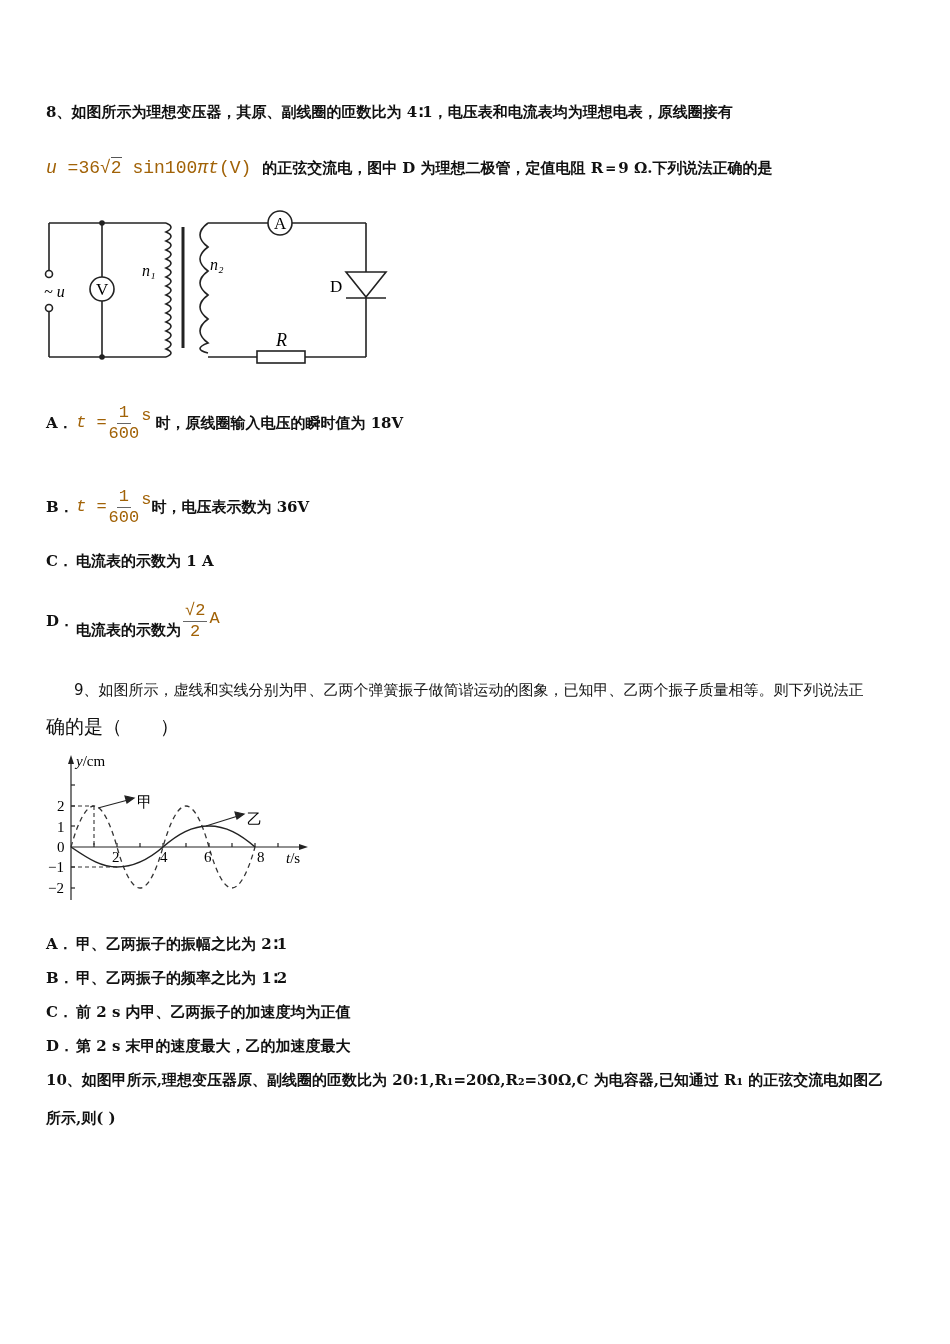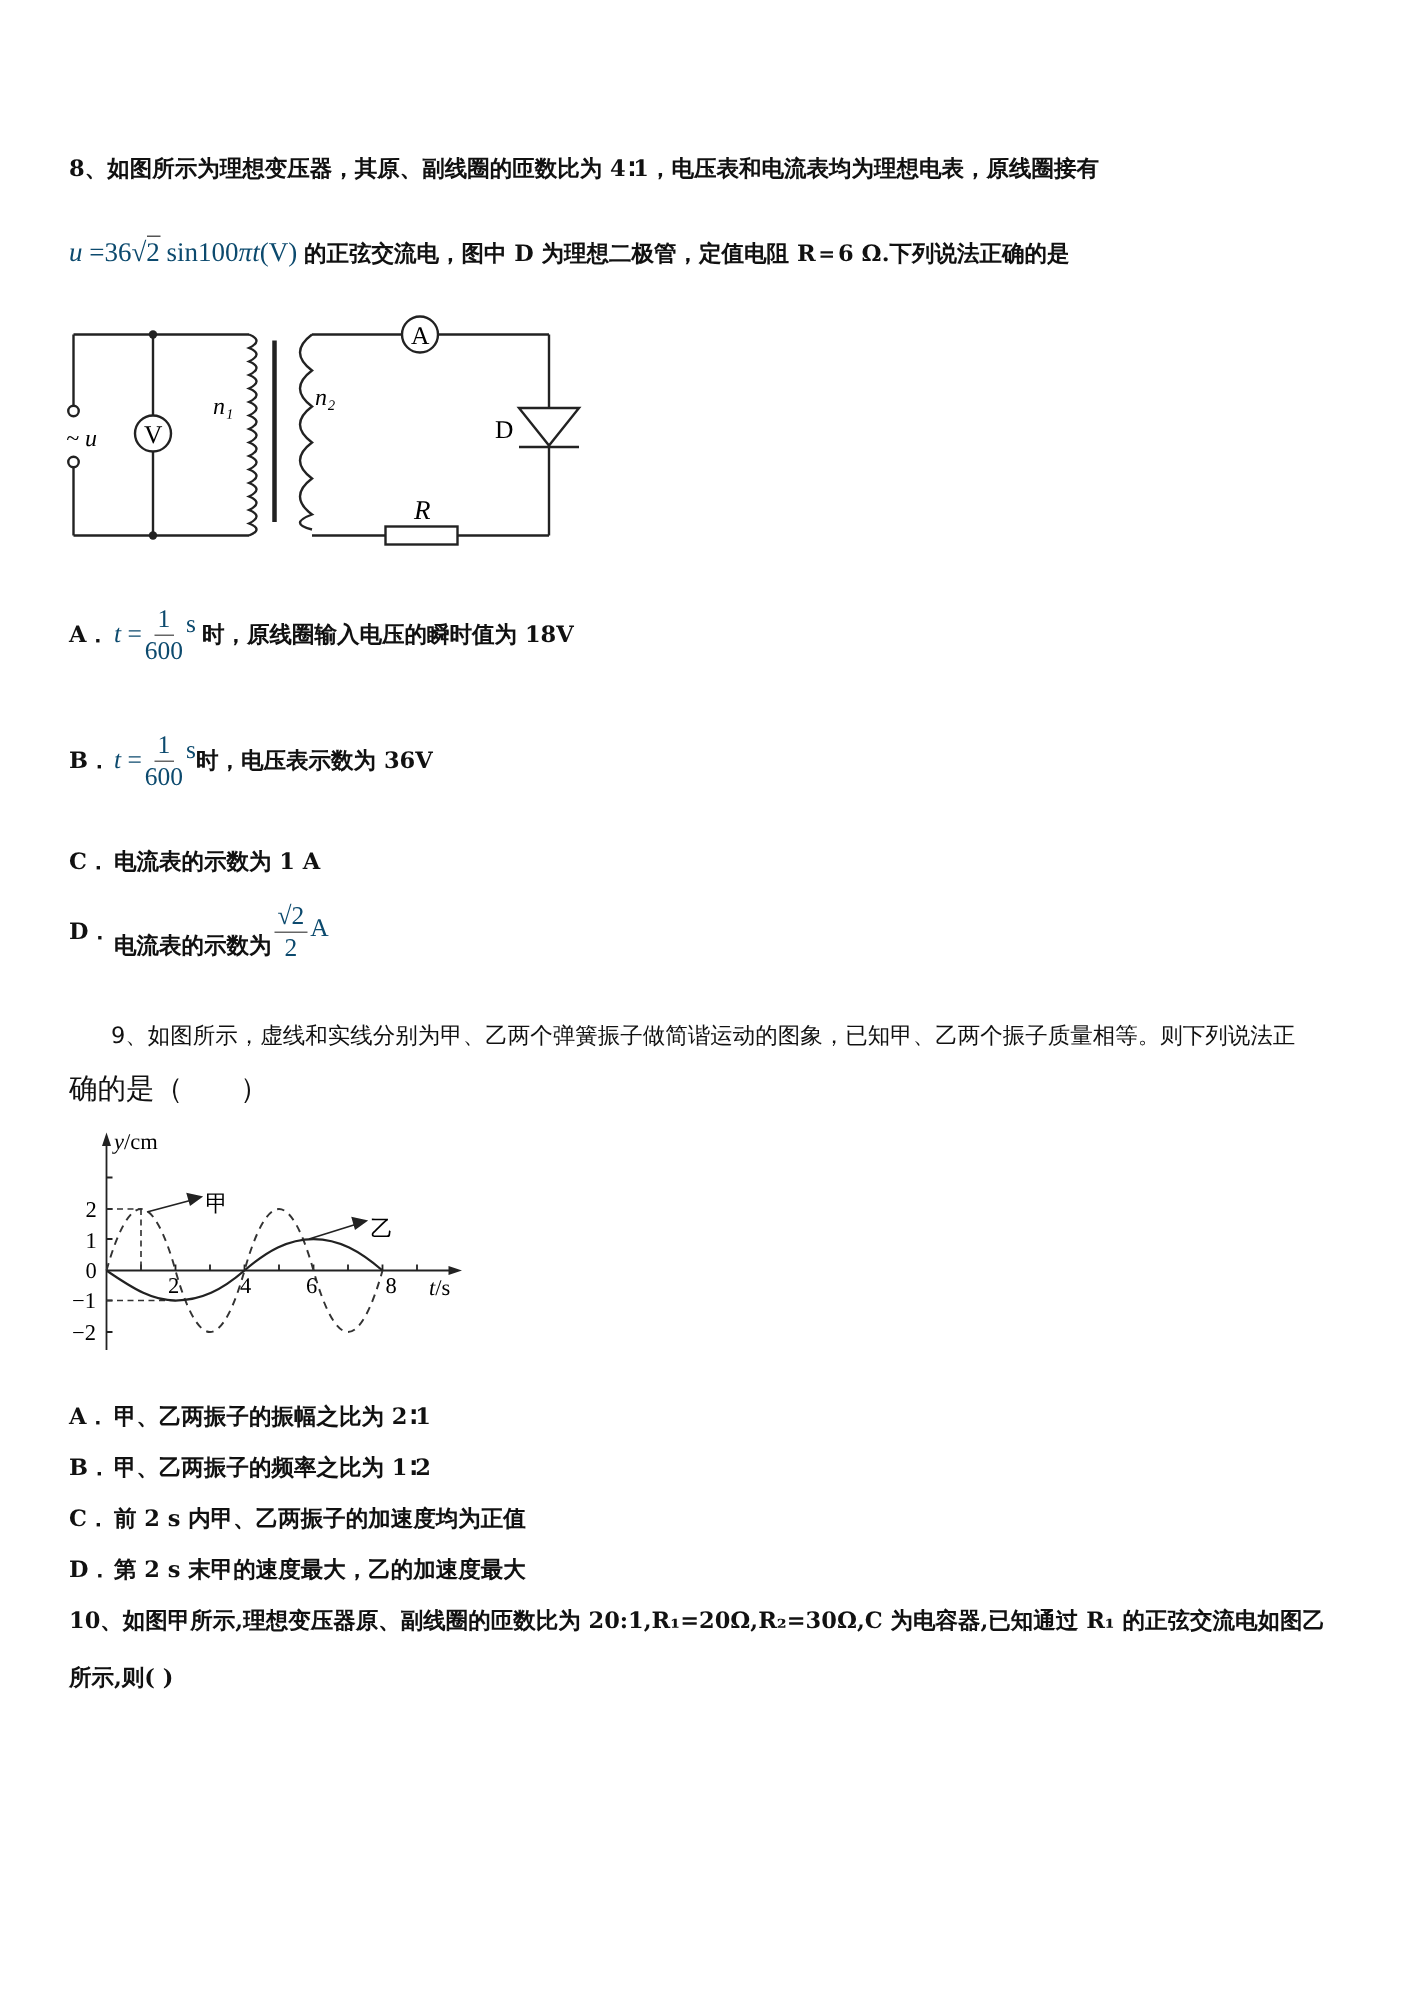--- a/index.html
+++ b/index.html
@@ -1,37 +1,37 @@
 <!DOCTYPE html>
 <html><head>
 <meta charset="utf-8">
 <style>
   html, body { margin: 0; padding: 0; background: #ffffff; }
   body { width: 950px; height: 1344px; position: relative; overflow: hidden;
          font-family: "DejaVu Serif", "Liberation Serif", serif; color: #111; }
   .line { position: absolute; left: 46px; font-size: 15px; font-weight: bold; white-space: nowrap; line-height: 20px; }
-  .math { font-family: Liberation Serif, serif; font-weight: normal; color: #0c4a6e; font-size: 17px; }
+  .math { font-family: Liberation Mono, monospace; font-weight: normal; color: #a16207; font-size: 17px; }
   .math i { font-style: italic; }
   .frac { display: inline-flex; flex-direction: column; align-items: center; vertical-align: middle; margin: 0 2px; font-weight: normal; }
   .frac .num { border-bottom: 1px solid #666; padding: 0 2px; line-height: 20px; }
   .frac .den { line-height: 20px; }
   .opt-label { display: inline-block; width: 30px; }
   svg { position: absolute; }
   .svgtext { font-family: "Liberation Serif", "DejaVu Serif", serif; }
 </style>
 </head>
 <body>
 
 <div class="line" style="top:102px;">8、如图所示为理想变压器，其原、副线圈的匝数比为 4∶1，电压表和电流表均为理想电表，原线圈接有</div>
 
 <div class="line" style="top:158px; font-weight:bold;">
   <span class="math" style="font-size:18px;">
     <i>u</i><span> =36</span><span>√</span><span style="border-top:1px solid #555;">2</span><span> sin100</span><i>π</i><i>t</i><span>(V)</span>
   </span>
-  <span>的正弦交流电，图中 D 为理想二极管，定值电阻 R＝6 Ω.下列说法正确的是</span>
+  <span>的正弦交流电，图中 D 为理想二极管，定值电阻 R＝9 Ω.下列说法正确的是</span>
 </div>
 
 <svg style="left:40px; top:200px;" width="360" height="170" viewBox="0 0 360 170">
   <g stroke="#222" stroke-width="1.6" fill="none">
 
     <line x1="9" y1="23" x2="126" y2="23"></line>
     <line x1="9" y1="157" x2="126" y2="157"></line>
     <line x1="9" y1="23" x2="9" y2="70"></line>
     <line x1="9" y1="108" x2="9" y2="157"></line>
     <circle cx="9" cy="74" r="3.5" fill="#fff"></circle>
@@ -84,21 +84,21 @@
   <span class="opt-label">B．</span>
   <span class="math"><i>t</i><span> =</span></span>
   <span class="frac math">
       <span class="num">1</span>
       <span class="den">600</span>
     </span>
   <span class="math" style="align-self:flex-start; margin-top:8px;">s</span>
   <span style="margin-left:0;">时，电压表示数为 36V</span>
 </div>
 
-<div class="line" style="top:564px;">
+<div class="line" style="top:551px;">
   <span class="opt-label">C．</span><span>电流表的示数为 1 A</span>
 </div>
 
 <div class="line" style="top:596px; height:50px; display:flex; align-items:center;">
   <span class="opt-label">D．</span>
   <span style="margin-top:18px;">电流表的示数为</span>
   <span class="frac math">
       <span class="num">√2</span>
       <span class="den">2</span>
     </span>

